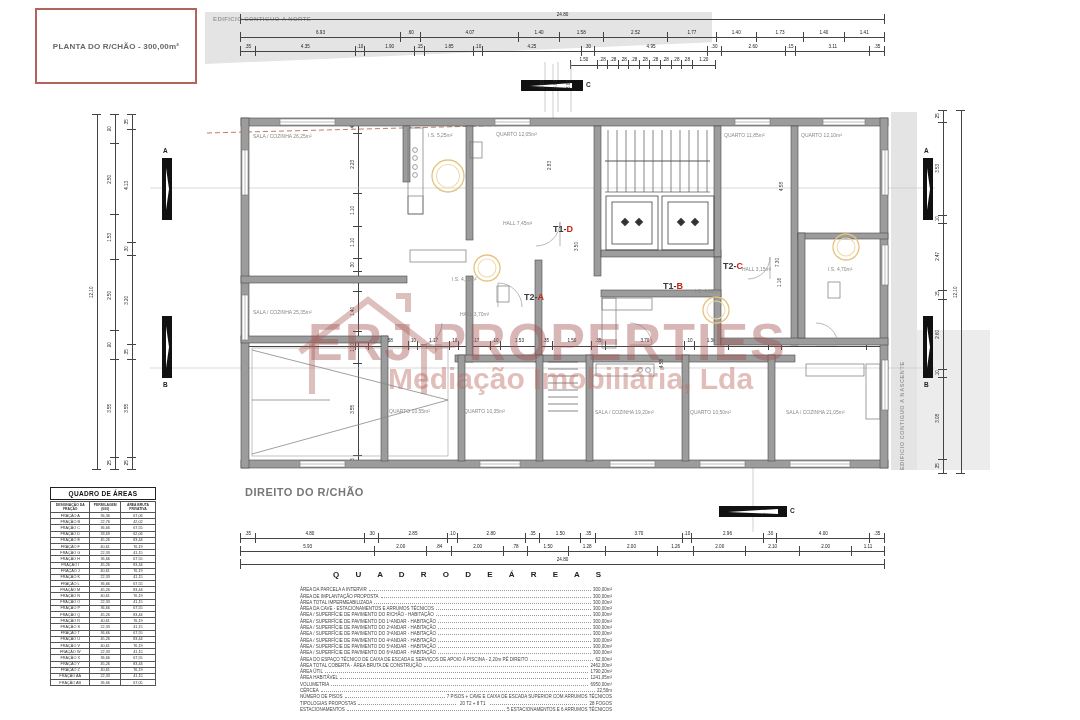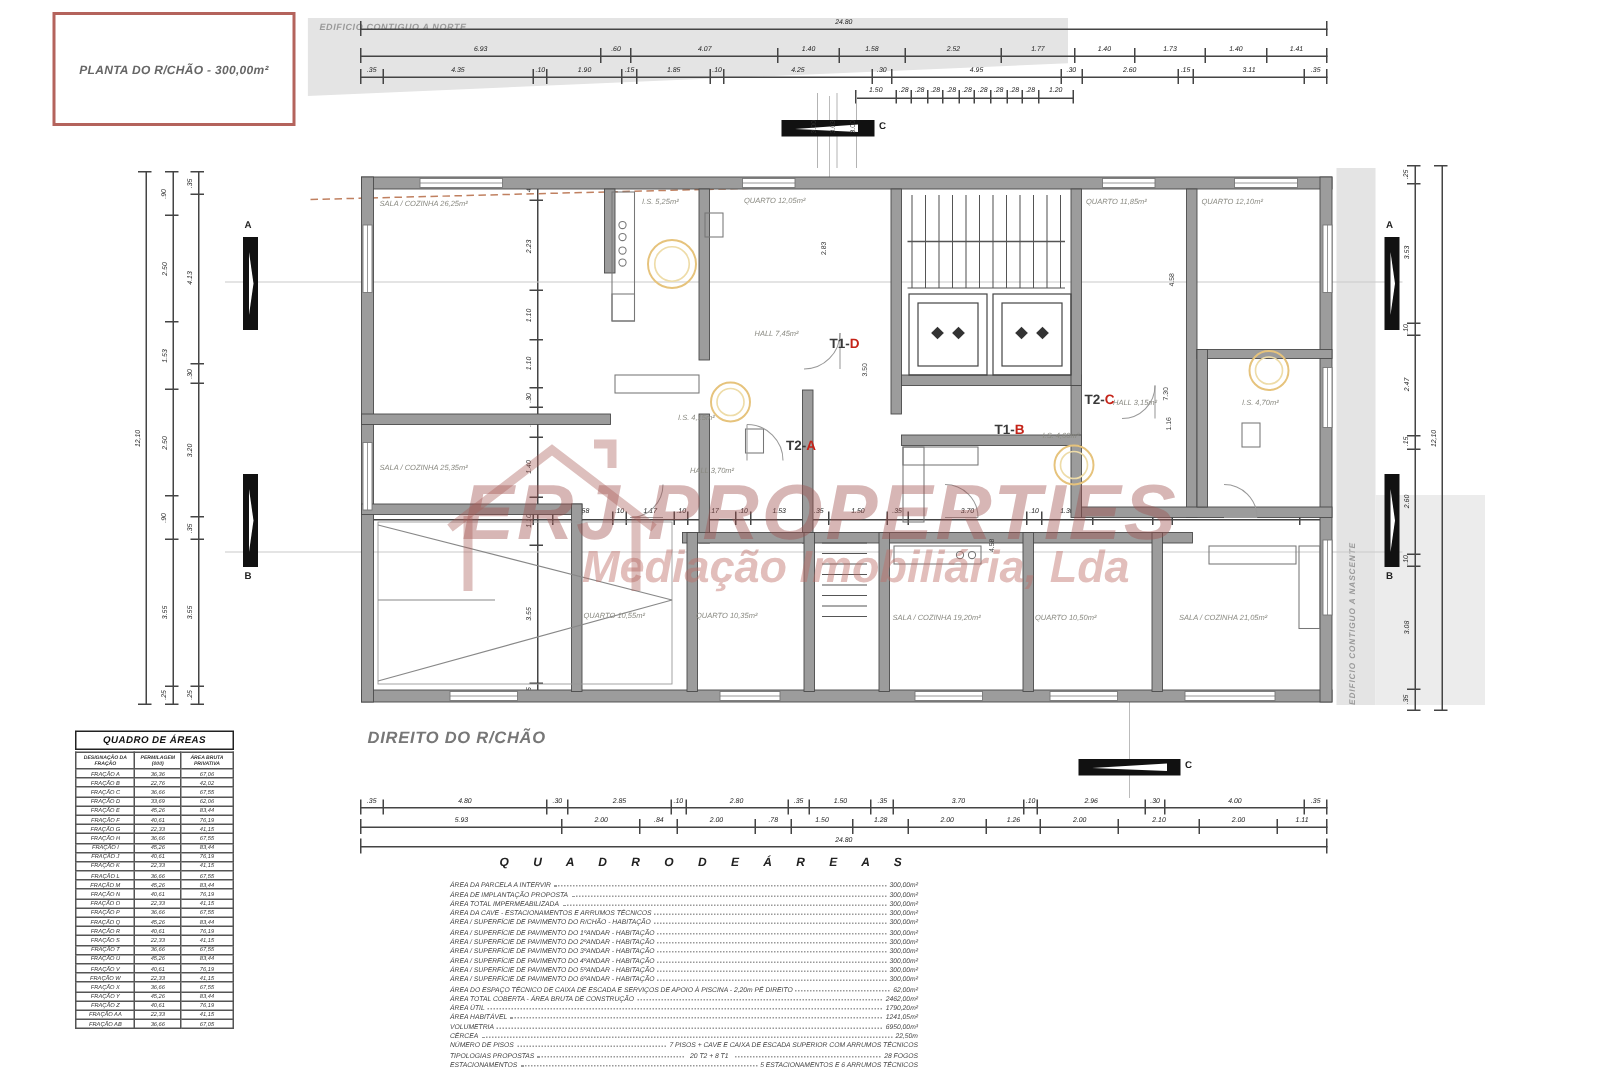--- a/index.html
+++ b/index.html
@@ -1,18 +1,18 @@
 <!DOCTYPE html>
 <html><head>
 <meta charset="utf-8">
 <style>
   html,body{margin:0;padding:0;background:#fff;}
   #page{position:relative;width:1080px;height:720px;background:#ffffff;overflow:hidden;
         font-family:"Liberation Sans",sans-serif;color:#333;}
-  .abs{position:absolute;font-style:italic;}
+  .abs{position:absolute;}
   
   #title-box{left:35px;top:8px;width:158px;height:72px;border:2px solid #b4635c;
              display:flex;align-items:center;justify-content:center;background:#fff;}
   #title-box span{font-size:8px;font-weight:bold;color:#666;letter-spacing:.2px;}
   
   .strip{background:#e4e4e4;}
   #strip-north{left:205px;top:12px;width:507px;height:52px;
                clip-path:polygon(0 0,100% 0,100% 58%,0 100%);}
   #strip-north span{position:absolute;left:8px;top:4px;font-size:6px;font-weight:bold;color:#9a9a9a;letter-spacing:.4px;}
   #strip-east{left:891px;top:112px;width:26px;height:358px;}

